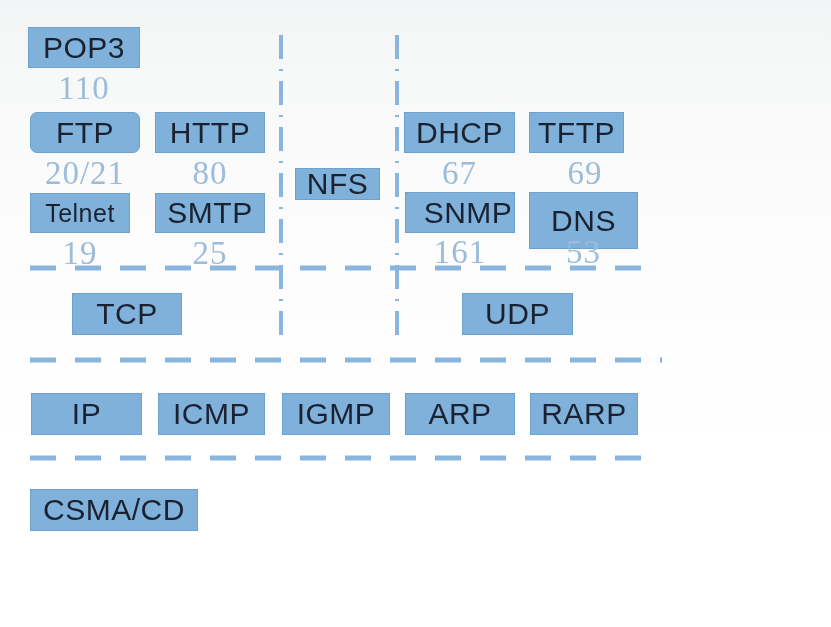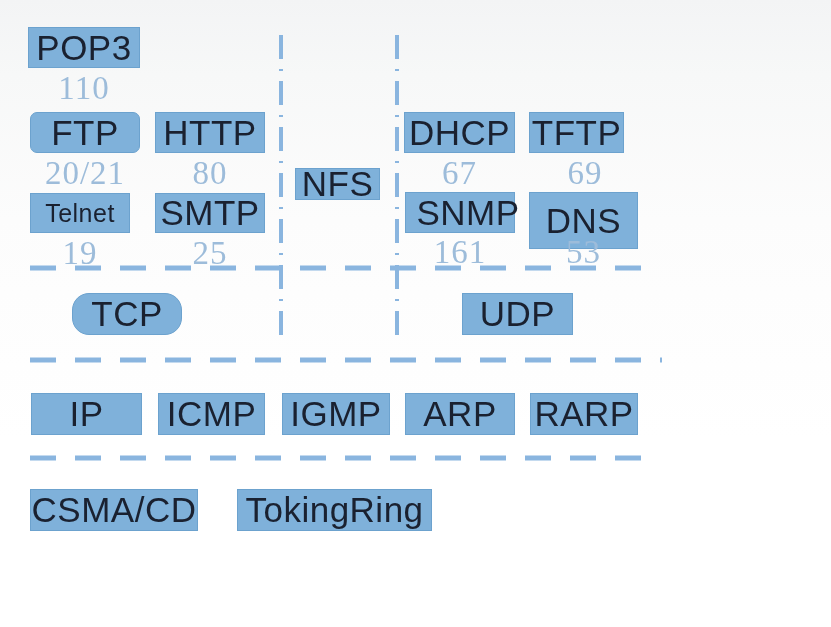--- a/index.html
+++ b/index.html
@@ -12,21 +12,21 @@
     position:relative;width:831px;height:627px;
     background:linear-gradient(180deg,#f3f4f5 0%,#f7f8f8 12%,#fcfcfc 35%,#ffffff 70%,#ffffff 100%);
   }
   .pbox{
     position:absolute;
     background:#7fb1da;
     border:1px solid #6ca2ce;
     box-sizing:border-box;
     display:flex;align-items:center;justify-content:center;
     color:#1a2130;
-    font-size:35px;
+    font-size:30px;
     letter-spacing:0.5px;
     white-space:nowrap;
   }
   .port{
     position:absolute;
     display:flex;align-items:center;justify-content:center;
     color:#9dbcda;
     font-size:33px;
     height:32px;
     letter-spacing:1px;
@@ -72,25 +72,24 @@
 
   <div class="pbox" style="left:155px;top:193px;width:110px;height:40px;">SMTP</div>
   <div class="port" style="left:155px;top:237px;width:110px;">25</div>
 
   <div class="pbox" style="left:405px;top:192px;width:110px;height:41px;padding-left:16px;">SNMP</div>
   <div class="port" style="left:405px;top:236px;width:110px;">161</div>
 
   <div class="pbox" style="left:529px;top:192px;width:109px;height:57px;">DNS</div>
   <div class="port" style="left:529px;top:236px;width:109px;">53</div>
 
-  <div class="pbox" style="left:72px;top:293px;width:110px;height:42px;border-radius:17px;">TCP</div>
+  <div class="pbox" style="left:72px;top:293px;width:110px;height:42px;">TCP</div>
   <div class="pbox" style="left:462px;top:293px;width:111px;height:42px;">UDP</div>
 
   <div class="pbox" style="left:31px;top:393px;width:111px;height:42px;">IP</div>
   <div class="pbox" style="left:158px;top:393px;width:107px;height:42px;">ICMP</div>
   <div class="pbox" style="left:282px;top:393px;width:108px;height:42px;">IGMP</div>
   <div class="pbox" style="left:405px;top:393px;width:110px;height:42px;">ARP</div>
   <div class="pbox" style="left:530px;top:393px;width:108px;height:42px;">RARP</div>
 
   <div class="pbox" style="left:30px;top:489px;width:168px;height:42px;">CSMA/CD</div>
-  <div class="pbox" style="left:237px;top:489px;width:195px;height:42px;">TokingRing</div>
 
 </div>
 
 </body></html>

